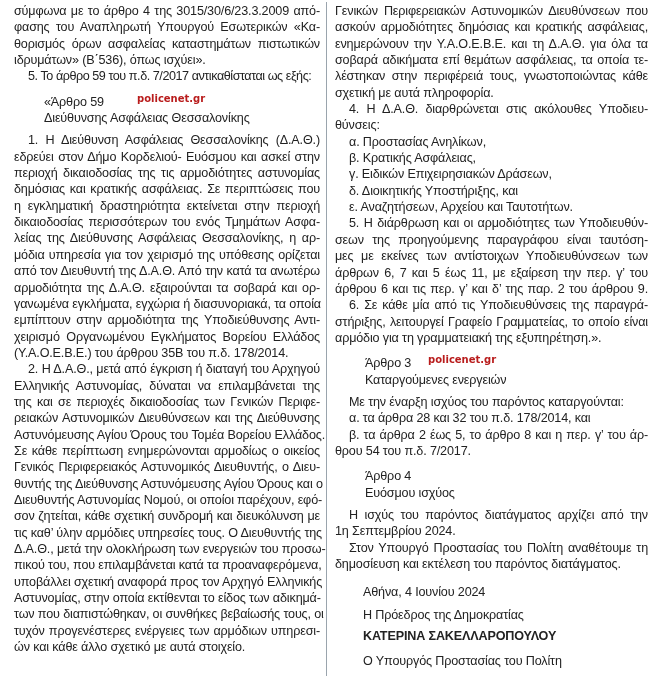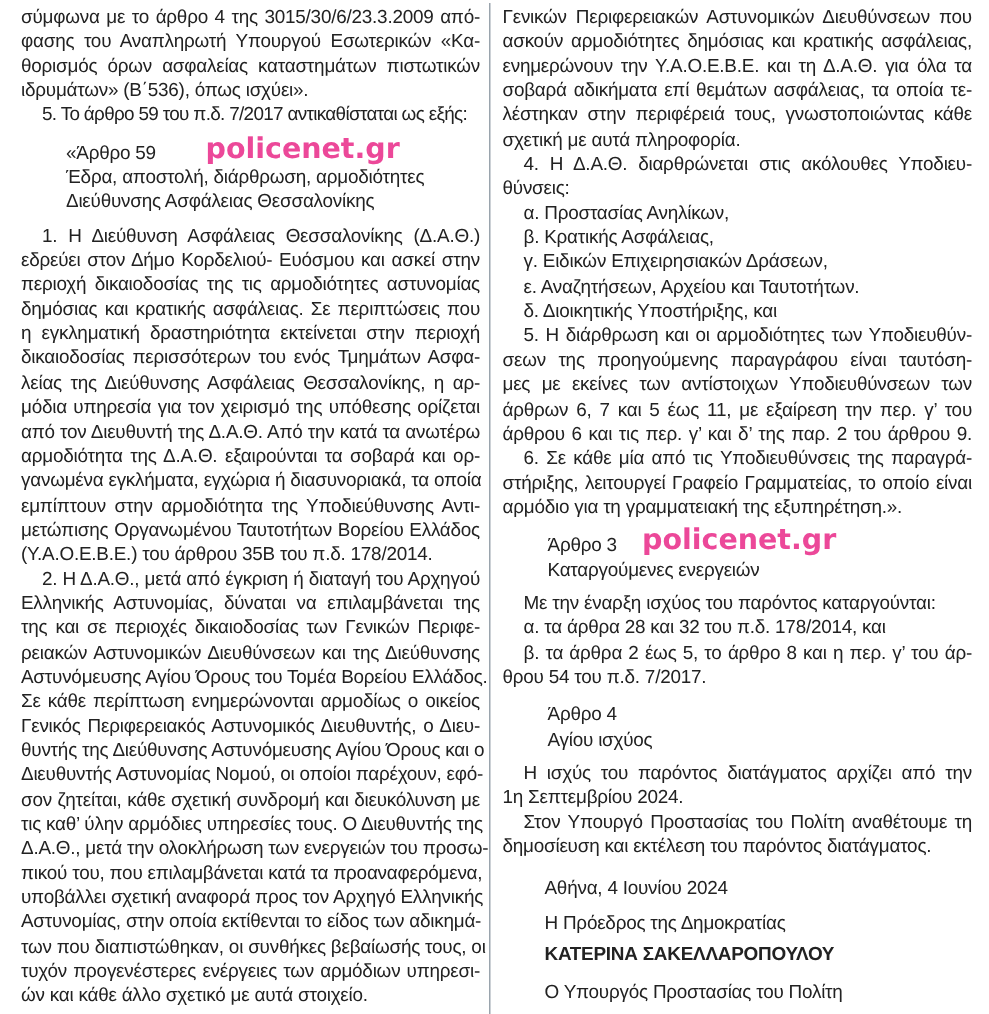--- a/index.html
+++ b/index.html
@@ -10,21 +10,21 @@
   .col-left { left: 14px; width: 306px; }
   .col-right { left: 335px; width: 313px; }
   .divider { position: absolute; left: 326px; top: 2px; width: 1px; height: 676px; background: #9aa4ad; }
   .line { white-space: nowrap; display: block; text-align: justify; text-align-last: justify; }
   .line.last { text-align-last: left; }
   .ind1 { padding-left: 14px; }
   .gap { height: 9px; }
   .gap-s { height: 6px; }
   .heading-row { position: relative; display: block; }
   .watermark { position: absolute; font-family: "DejaVu Sans", sans-serif; font-weight: bold;
-               font-size: 19px; color: #ec4899; letter-spacing: 0; top: -3px; }
+               font-size: 10px; color: #b91c1c; letter-spacing: 0; top: -3px; }
   .bold { font-weight: bold; }
   .sig { padding-left: 28px; }
 </style>
 </head>
 <body>
 
 <div class="page">
 
   <div class="divider"></div>
 
@@ -34,39 +34,38 @@
     <span class="line">θορισμός όρων ασφαλείας καταστημάτων πιστωτικών</span>
     <span class="line last">ιδρυμάτων» (Β΄536), όπως ισχύει».</span>
     <span class="line last ind1" style="letter-spacing:-0.45px">5. Το άρθρο 59 του π.δ. 7/2017 αντικαθίσταται ως εξής:</span>
 
     <div class="gap"></div>
 
     <div class="heading-row">
       <span class="line last" style="padding-left:30px">«Άρθρο 59</span>
       <span class="watermark" style="left:123px">policenet.gr</span>
     </div>
-    <span class="line last" style="padding-left:30px">Έδρα, αποστολή, διάρθρωση, αρμοδιότητες</span>
     <span class="line last" style="padding-left:30px">Διεύθυνσης Ασφάλειας Θεσσαλονίκης</span>
 
     <div class="gap-s"></div>
 
     <div>
       <span class="line ind1">1. Η Διεύθυνση Ασφάλειας Θεσσαλονίκης (Δ.Α.Θ.)</span>
       <span class="line">εδρεύει στον Δήμο Κορδελιού- Ευόσμου και ασκεί στην</span>
       <span class="line">περιοχή δικαιοδοσίας της τις αρμοδιότητες αστυνομίας</span>
       <span class="line">δημόσιας και κρατικής ασφάλειας. Σε περιπτώσεις που</span>
       <span class="line">η εγκληματική δραστηριότητα εκτείνεται στην περιοχή</span>
       <span class="line">δικαιοδοσίας περισσότερων του ενός Τμημάτων Ασφα-</span>
       <span class="line">λείας της Διεύθυνσης Ασφάλειας Θεσσαλονίκης, η αρ-</span>
       <span class="line">μόδια υπηρεσία για τον χειρισμό της υπόθεσης ορίζεται</span>
       <span class="line">από τον Διευθυντή της Δ.Α.Θ. Από την κατά τα ανωτέρω</span>
       <span class="line">αρμοδιότητα της Δ.Α.Θ. εξαιρούνται τα σοβαρά και ορ-</span>
       <span class="line">γανωμένα εγκλήματα, εγχώρια ή διασυνοριακά, τα οποία</span>
       <span class="line">εμπίπτουν στην αρμοδιότητα της Υποδιεύθυνσης Αντι-</span>
-      <span class="line">μετώπισης Οργανωμένου Ταυτοτήτων Βορείου Ελλάδος</span>
+      <span class="line">χειρισμό Οργανωμένου Εγκλήματος Βορείου Ελλάδος</span>
       <span class="line last">(Υ.Α.Ο.Ε.Β.Ε.) του άρθρου 35Β του π.δ. 178/2014.</span>
     </div>
 
     <div>
       <span class="line ind1">2. Η Δ.Α.Θ., μετά από έγκριση ή διαταγή του Αρχηγού</span>
       <span class="line">Ελληνικής Αστυνομίας, δύναται να επιλαμβάνεται της</span>
       <span class="line">της και σε περιοχές δικαιοδοσίας των Γενικών Περιφε-</span>
       <span class="line">ρειακών Αστυνομικών Διευθύνσεων και της Διεύθυνσης</span>
       <span class="line">Αστυνόμευσης Αγίου Όρους του Τομέα Βορείου Ελλάδος.</span>
       <span class="line">Σε κάθε περίπτωση ενημερώνονται αρμοδίως ο οικείος</span>
@@ -95,22 +94,22 @@
       <span class="line">λέστηκαν στην περιφέρειά τους, γνωστοποιώντας κάθε</span>
       <span class="line last">σχετική με αυτά πληροφορία.</span>
     </div>
 
     <div>
       <span class="line ind1">4. Η Δ.Α.Θ. διαρθρώνεται στις ακόλουθες Υποδιευ-</span>
       <span class="line last">θύνσεις:</span>
       <span class="line last ind1">α. Προστασίας Ανηλίκων,</span>
       <span class="line last ind1">β. Κρατικής Ασφάλειας,</span>
       <span class="line last ind1">γ. Ειδικών Επιχειρησιακών Δράσεων,</span>
+      <span class="line last ind1">δ. Διοικητικής Υποστήριξης, και</span>
       <span class="line last ind1">ε. Αναζητήσεων, Αρχείου και Ταυτοτήτων.</span>
-      <span class="line last ind1">δ. Διοικητικής Υποστήριξης, και</span>
     </div>
 
     <div>
       <span class="line ind1">5. Η διάρθρωση και οι αρμοδιότητες των Υποδιευθύν-</span>
       <span class="line">σεων της προηγούμενης παραγράφου είναι ταυτόση-</span>
       <span class="line">μες με εκείνες των αντίστοιχων Υποδιευθύνσεων των</span>
       <span class="line">άρθρων 6, 7 και 5 έως 11, με εξαίρεση την περ. γ’ του</span>
       <span class="line">άρθρου 6 και τις περ. γ’ και δ’ της παρ. 2 του άρθρου 9.</span>
     </div>
 
@@ -131,21 +130,21 @@
     <div>
       <span class="line last ind1">Με την έναρξη ισχύος του παρόντος καταργούνται:</span>
       <span class="line last ind1">α. τα άρθρα 28 και 32 του π.δ. 178/2014, και</span>
       <span class="line ind1">β. τα άρθρα 2 έως 5, το άρθρο 8 και η περ. γ’ του άρ-</span>
       <span class="line last">θρου 54 του π.δ. 7/2017.</span>
     </div>
 
     <div class="gap"></div>
 
     <span class="line last" style="padding-left:30px">Άρθρο 4</span>
-    <span class="line last" style="padding-left:30px">Αγίου ισχύος</span>
+    <span class="line last" style="padding-left:30px">Ευόσμου ισχύος</span>
     <div class="gap-s"></div>
     <div>
       <span class="line ind1">Η ισχύς του παρόντος διατάγματος αρχίζει από την</span>
       <span class="line last">1η Σεπτεμβρίου 2024.</span>
       <span class="line ind1">Στον Υπουργό Προστασίας του Πολίτη αναθέτουμε τη</span>
       <span class="line last">δημοσίευση και εκτέλεση του παρόντος διατάγματος.</span>
     </div>
 
     <div class="gap" style="height:12px"></div>
 

